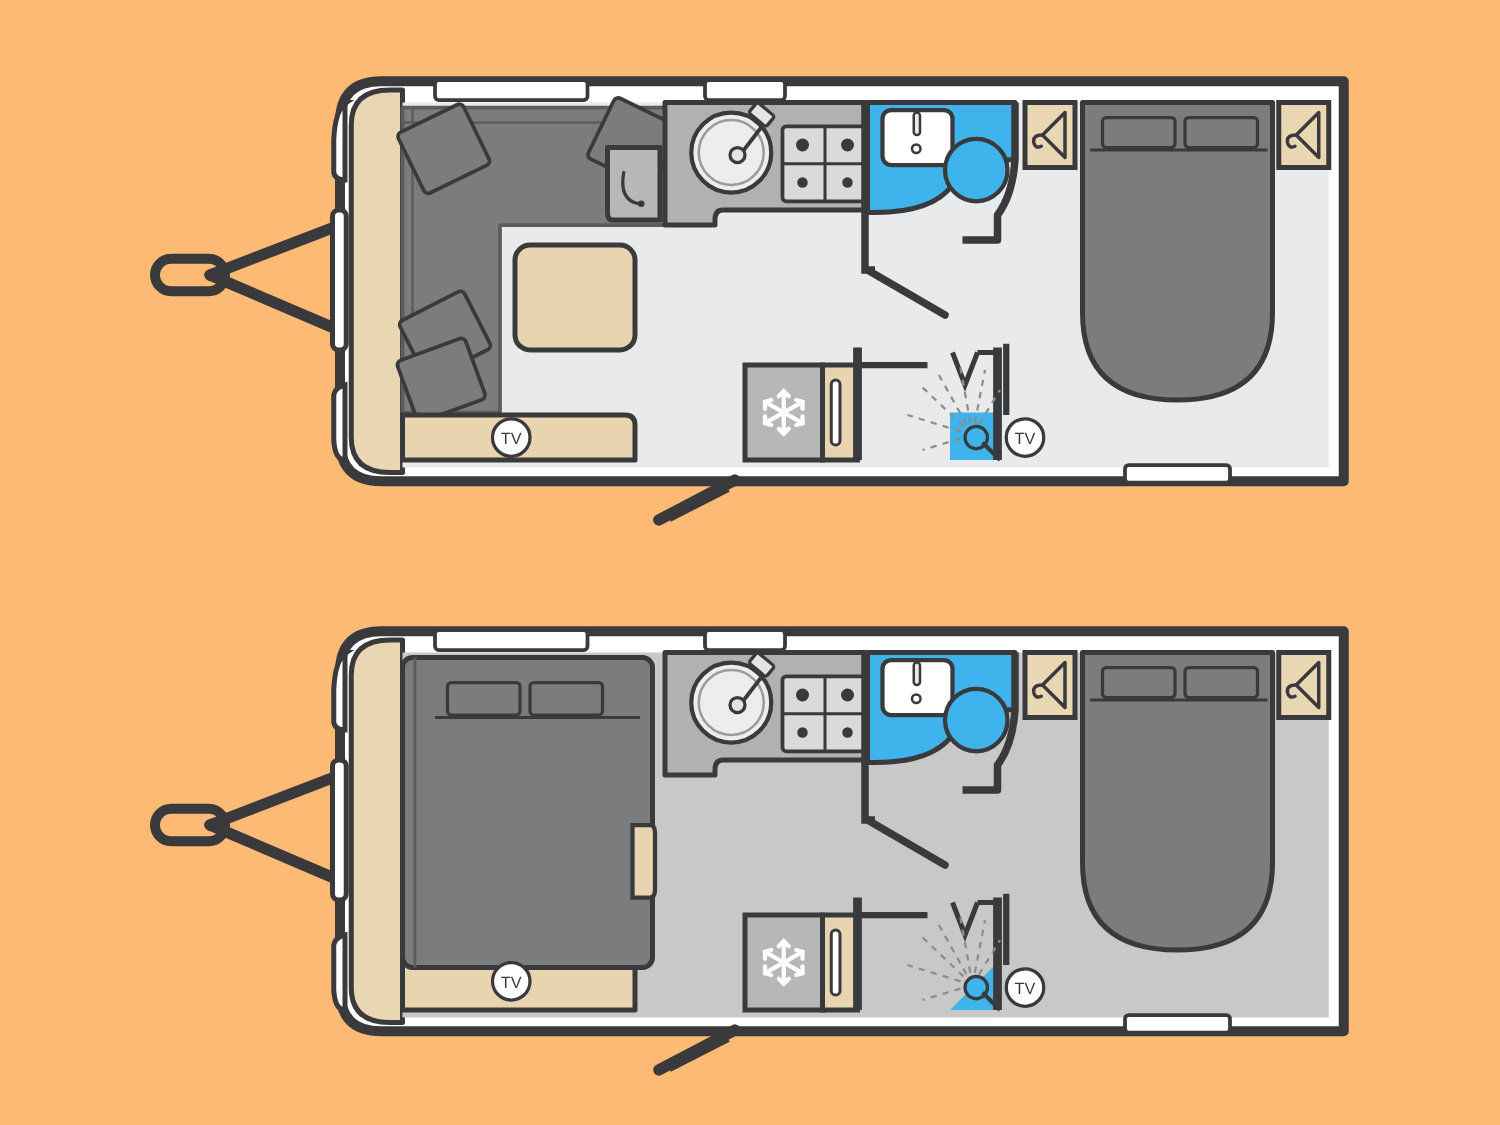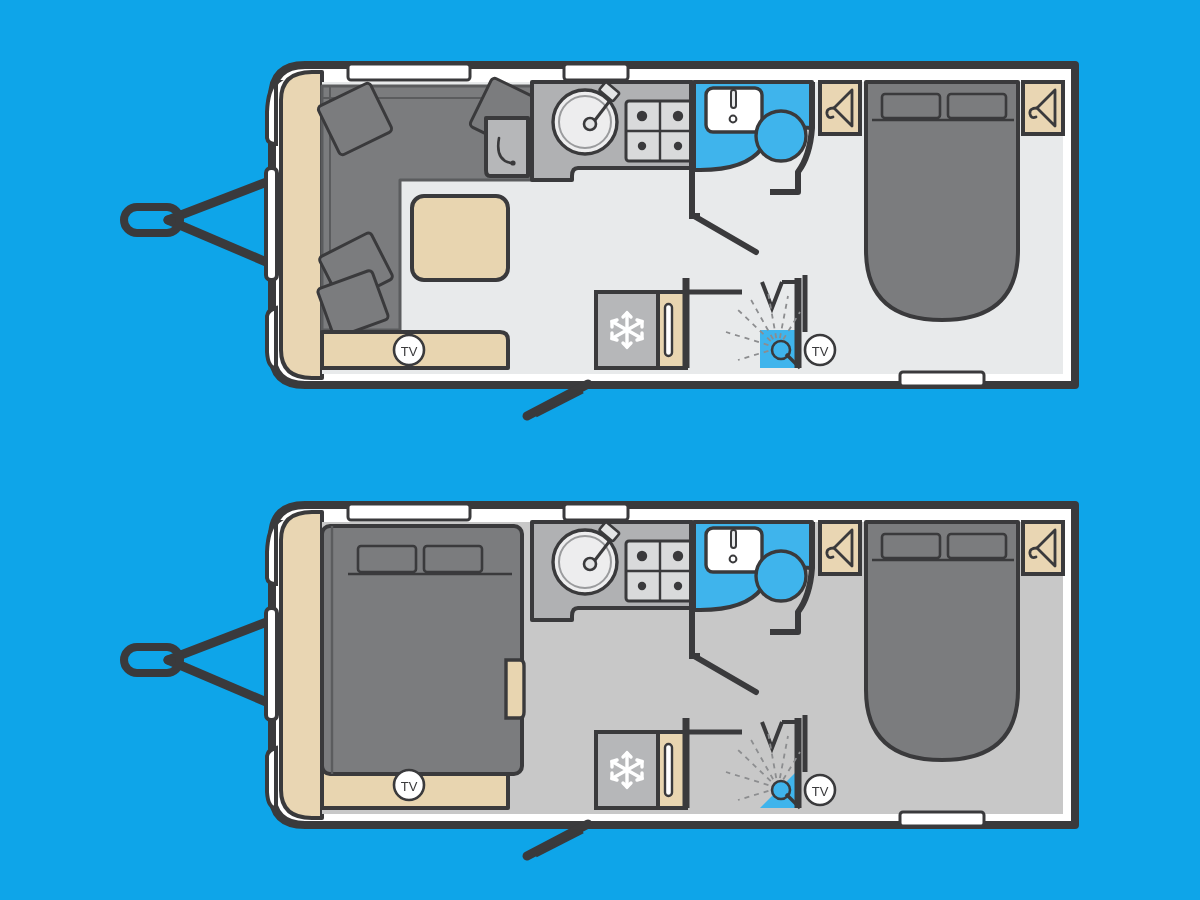--- a/index.html
+++ b/index.html
@@ -1,17 +1,17 @@
 <!DOCTYPE html>
 <html><head>
 <meta charset="utf-8">
 <style>
   html,body{margin:0;padding:0;background:#ffffff;}
   body{width:1200px;height:900px;font-family:"Liberation Sans",sans-serif;overflow:hidden;}
-  #stage{position:relative;width:1200px;height:900px;background:#0ea5e9;}
+  #stage{position:relative;width:1200px;height:900px;background:#fdba74;}
   .plan{position:absolute;left:0;width:1200px;height:420px;}
   #plan-a{top:20px;}
   #plan-b{top:460px;}
   svg{display:block;}
   .tvtxt{font-family:"Liberation Sans",sans-serif;font-size:13px;fill:#3a3a3c;text-anchor:middle;dominant-baseline:central;}
 </style>
 </head>
 <body>
 
 <div id="stage">

